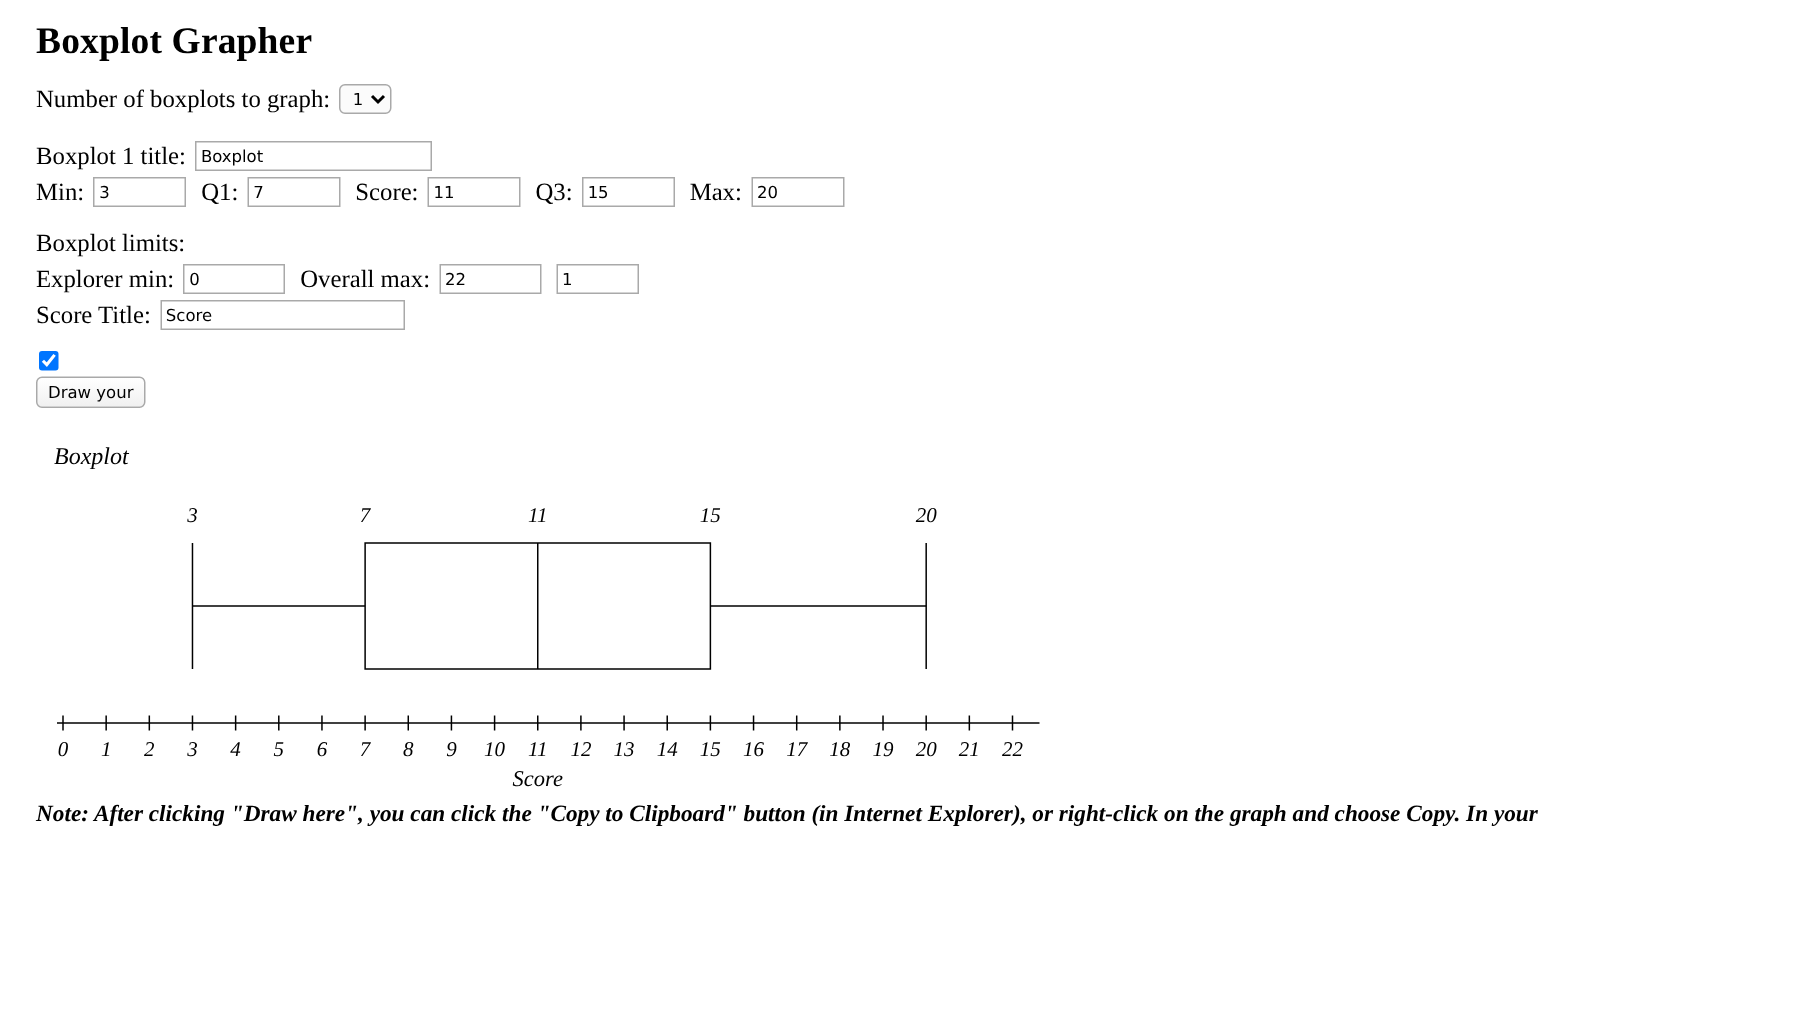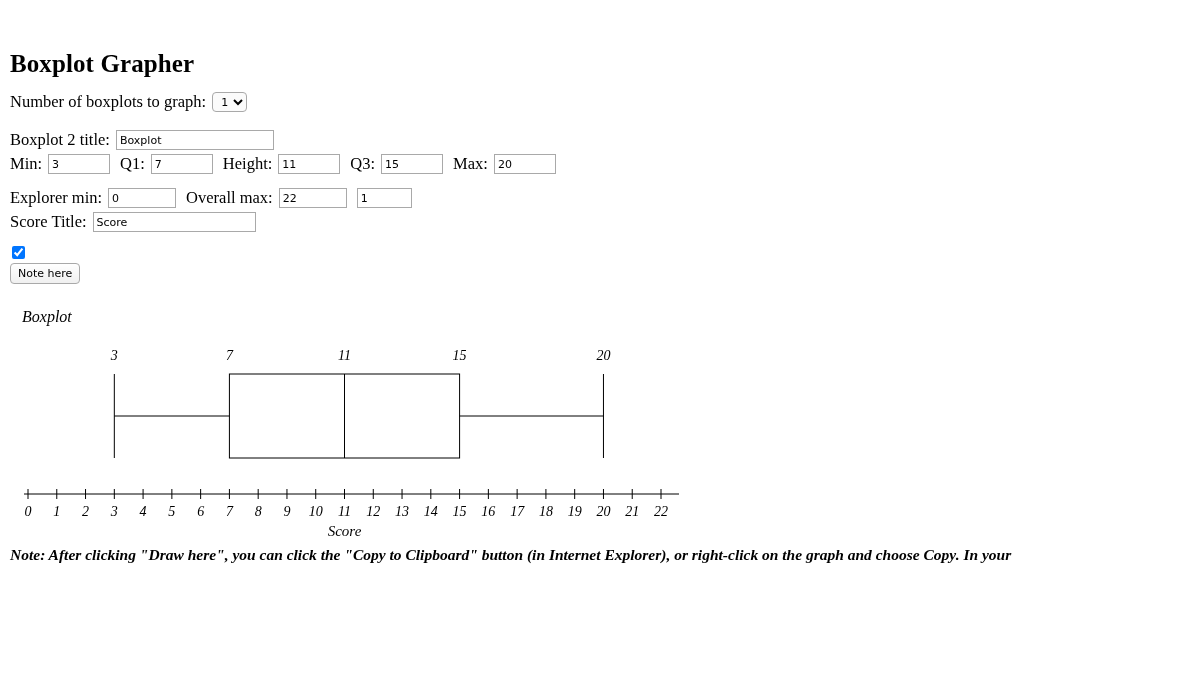--- a/index.html
+++ b/index.html
@@ -9,23 +9,22 @@
   }
   body {
     width: 1200px;
     height: 675px;
     font-family: "Liberation Serif", "DejaVu Serif", serif;
     font-size: 16px;
     color: #000000;
     overflow: hidden;
   }
   .page {
-    padding: 8px 10px 0 10px;
+    padding: 8px 10px 0 24px;
     position: relative;
-    margin-top: 36px;
   }
   h1.title {
     font-family: "Liberation Serif", "DejaVu Serif", serif;
     font-size: 25px;
     font-weight: bold;
     margin: 6px 0 14px 0;
     letter-spacing: 0.1px;
   }
   .row {
     margin: 0 0 4px 0;
@@ -116,43 +115,46 @@
   <div class="row">
     <span class="lbl inline-label">Number of boxplots to graph:</span>
     <select class="count">
       <option>1</option>
     </select>
   </div>
 
   <div class="spacer-lg"></div>
 
   <div class="row">
-    <span class="lbl inline-label">Boxplot 2 title:</span>
+    <span class="lbl inline-label">Boxplot 1 title:</span>
     <input type="text" class="title-in" value="Boxplot" style="">
   </div>
 
   <div class="row">
     <span class="lbl inline-label">Min:</span>
     <input type="text" class="small" value="3" style="">
     <span class="gap"></span>
     <span class="lbl inline-label">Q1:</span>
     <input type="text" class="small" value="7" style="">
     <span class="gap"></span>
-    <span class="lbl inline-label">Height:</span>
+    <span class="lbl inline-label">Score:</span>
     <input type="text" class="small" value="11" style="">
     <span class="gap"></span>
     <span class="lbl inline-label">Q3:</span>
     <input type="text" class="small" value="15" style="">
     <span class="gap"></span>
     <span class="lbl inline-label">Max:</span>
     <input type="text" class="small" value="20" style="">
   </div>
 
   <div class="spacer-md"></div>
 
+  <div class="row">
+    <span class="lbl">Boxplot limits:</span>
+  </div>
 
   <div class="row">
     <span class="lbl inline-label">Explorer min:</span>
     <input type="text" class="mid" value="0" style="">
     <span class="gap"></span>
     <span class="lbl inline-label">Overall max:</span>
     <input type="text" class="mid" value="22" style="">
     <span class="gap"></span>
     <input type="text" class="size-in" style="width: 47px;" value="1">
   </div>
@@ -163,21 +165,21 @@
   </div>
 
   <div class="spacer-md"></div>
 
   <div class="row">
     <input type="checkbox" checked="" style="">
   </div>
 
 
   <div class="row" style="margin-top:4px">
-    <button class="btn">Note here</button>
+    <button class="btn">Draw your</button>
   </div>
 
   <div class="spacer-lg"></div>
 
 
   <div class="graph-title">Boxplot</div>
 
   <div class="graph-area">
     <svg width="680" height="212" viewBox="0 0 680 212">
       <g id="plot-group">

